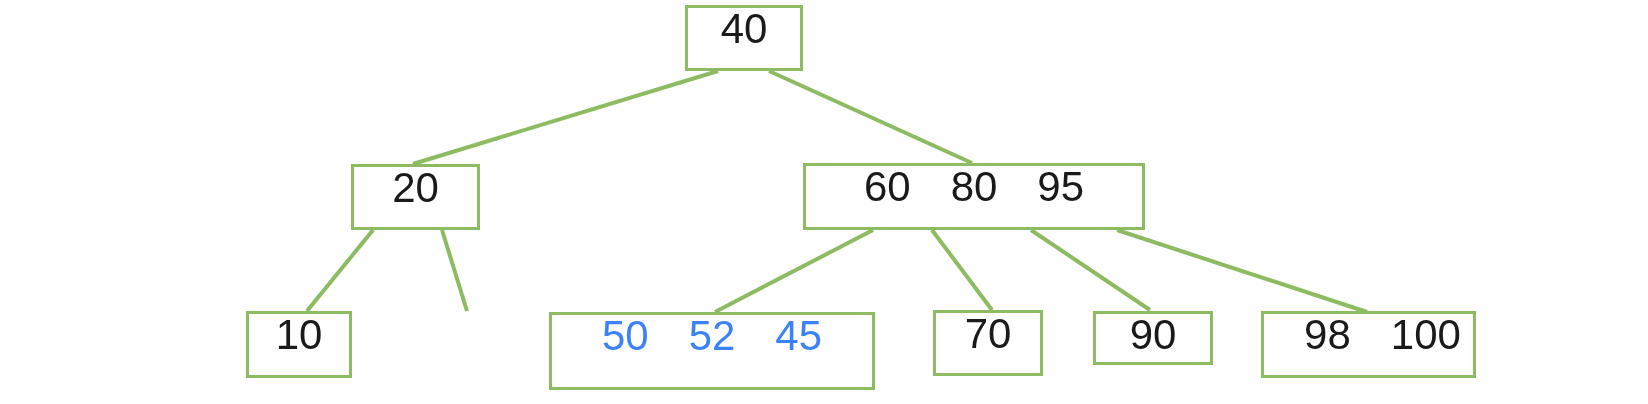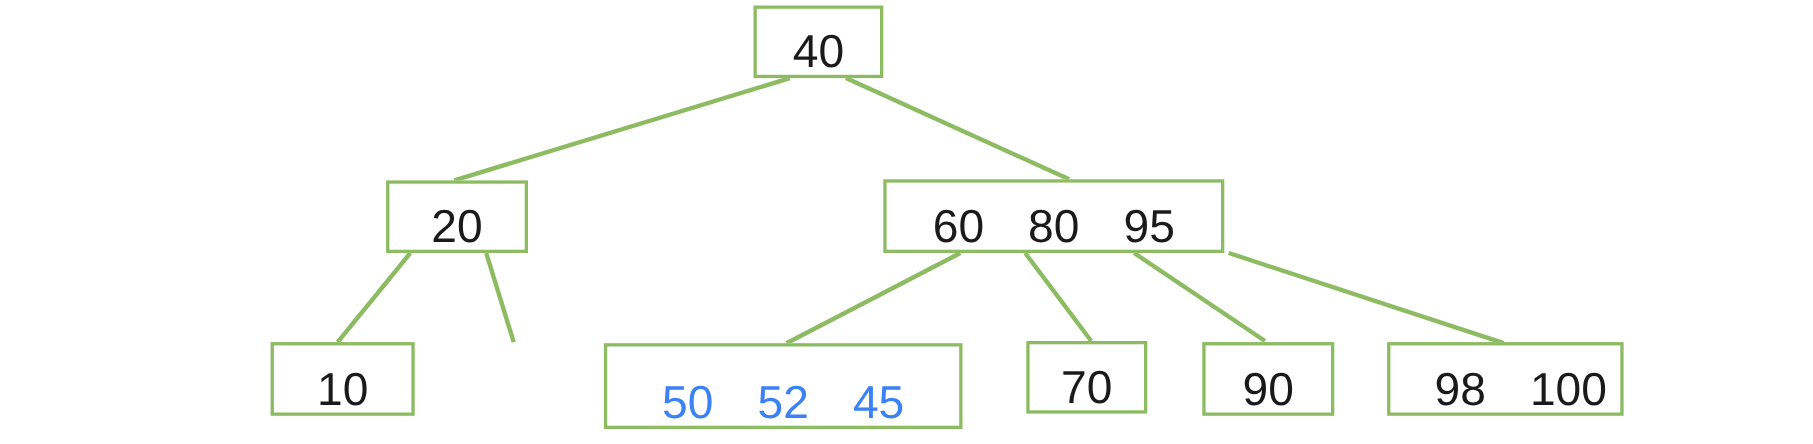--- a/index.html
+++ b/index.html
@@ -21,21 +21,21 @@
     top: 0;
     width: 1648px;
     height: 404px;
     display: block;
   }
   .tree-node {
     position: absolute;
     box-sizing: border-box;
     background: #ffffff;
     display: flex;
-    align-items: flex-end;
+    align-items: flex-start;
     justify-content: center;
     gap: 40px;
     font-size: 42px;
     line-height: 1;
     white-space: nowrap;
   }
   .node-key {
     display: inline-block;
   }
 </style>
@@ -53,36 +53,36 @@
       <line x1="1031" y1="230" x2="1150" y2="310" stroke="#8dbb61" stroke-width="4"></line>
       <line x1="1117" y1="230" x2="1367" y2="312" stroke="#8dbb61" stroke-width="4"></line>
     </svg>
 
 <div class="tree-node" style="left: 685px; top: 5px; width: 118px; height: 66px; border: 3px solid rgb(141, 187, 97); color: rgb(26, 26, 26);">
       <span class="node-key">40</span>
     </div>
     <div class="tree-node" style="left: 351px; top: 164px; width: 129px; height: 66px; border: 3px solid rgb(141, 187, 97); color: rgb(26, 26, 26);">
       <span class="node-key">20</span>
     </div>
-    <div class="tree-node" style="left: 803px; top: 163px; width: 310px; height: 67px; border: 3px solid rgb(141, 187, 97); color: rgb(26, 26, 26);">
+    <div class="tree-node" style="left: 803px; top: 163px; width: 342px; height: 67px; border: 3px solid rgb(141, 187, 97); color: rgb(26, 26, 26);">
       <span class="node-key">60</span>
       <span class="node-key">80</span>
       <span class="node-key">95</span>
     </div>
-    <div class="tree-node" style="left: 246px; top: 311px; width: 131px; height: 67px; border: 3px solid rgb(141, 187, 97); color: rgb(26, 26, 26);">
+    <div class="tree-node" style="left: 246px; top: 311px; width: 106px; height: 67px; border: 3px solid rgb(141, 187, 97); color: rgb(26, 26, 26);">
       <span class="node-key">10</span>
     </div>
     <div class="tree-node" style="left: 549px; top: 312px; width: 326px; height: 78px; border: 3px solid rgb(141, 187, 97); color: #3b82f6;">
       <span class="node-key">50</span>
       <span class="node-key">52</span>
       <span class="node-key">45</span>
     </div>
     <div class="tree-node" style="left: 933px; top: 310px; width: 110px; height: 66px; border: 3px solid rgb(141, 187, 97); color: rgb(26, 26, 26);">
       <span class="node-key">70</span>
     </div>
-    <div class="tree-node" style="left: 1093px; top: 311px; width: 120px; height: 67px; border: 3px solid rgb(141, 187, 97); color: rgb(26, 26, 26);">
+    <div class="tree-node" style="left: 1093px; top: 311px; width: 120px; height: 54px; border: 3px solid rgb(141, 187, 97); color: rgb(26, 26, 26);">
       <span class="node-key">90</span>
     </div>
     <div class="tree-node" style="left: 1261px; top: 311px; width: 215px; height: 67px; border: 3px solid rgb(141, 187, 97); color: rgb(26, 26, 26); padding-left: 28px;">
       <span class="node-key">98</span>
       <span class="node-key">100</span>
     </div>
   </div>
 
 </body></html>

